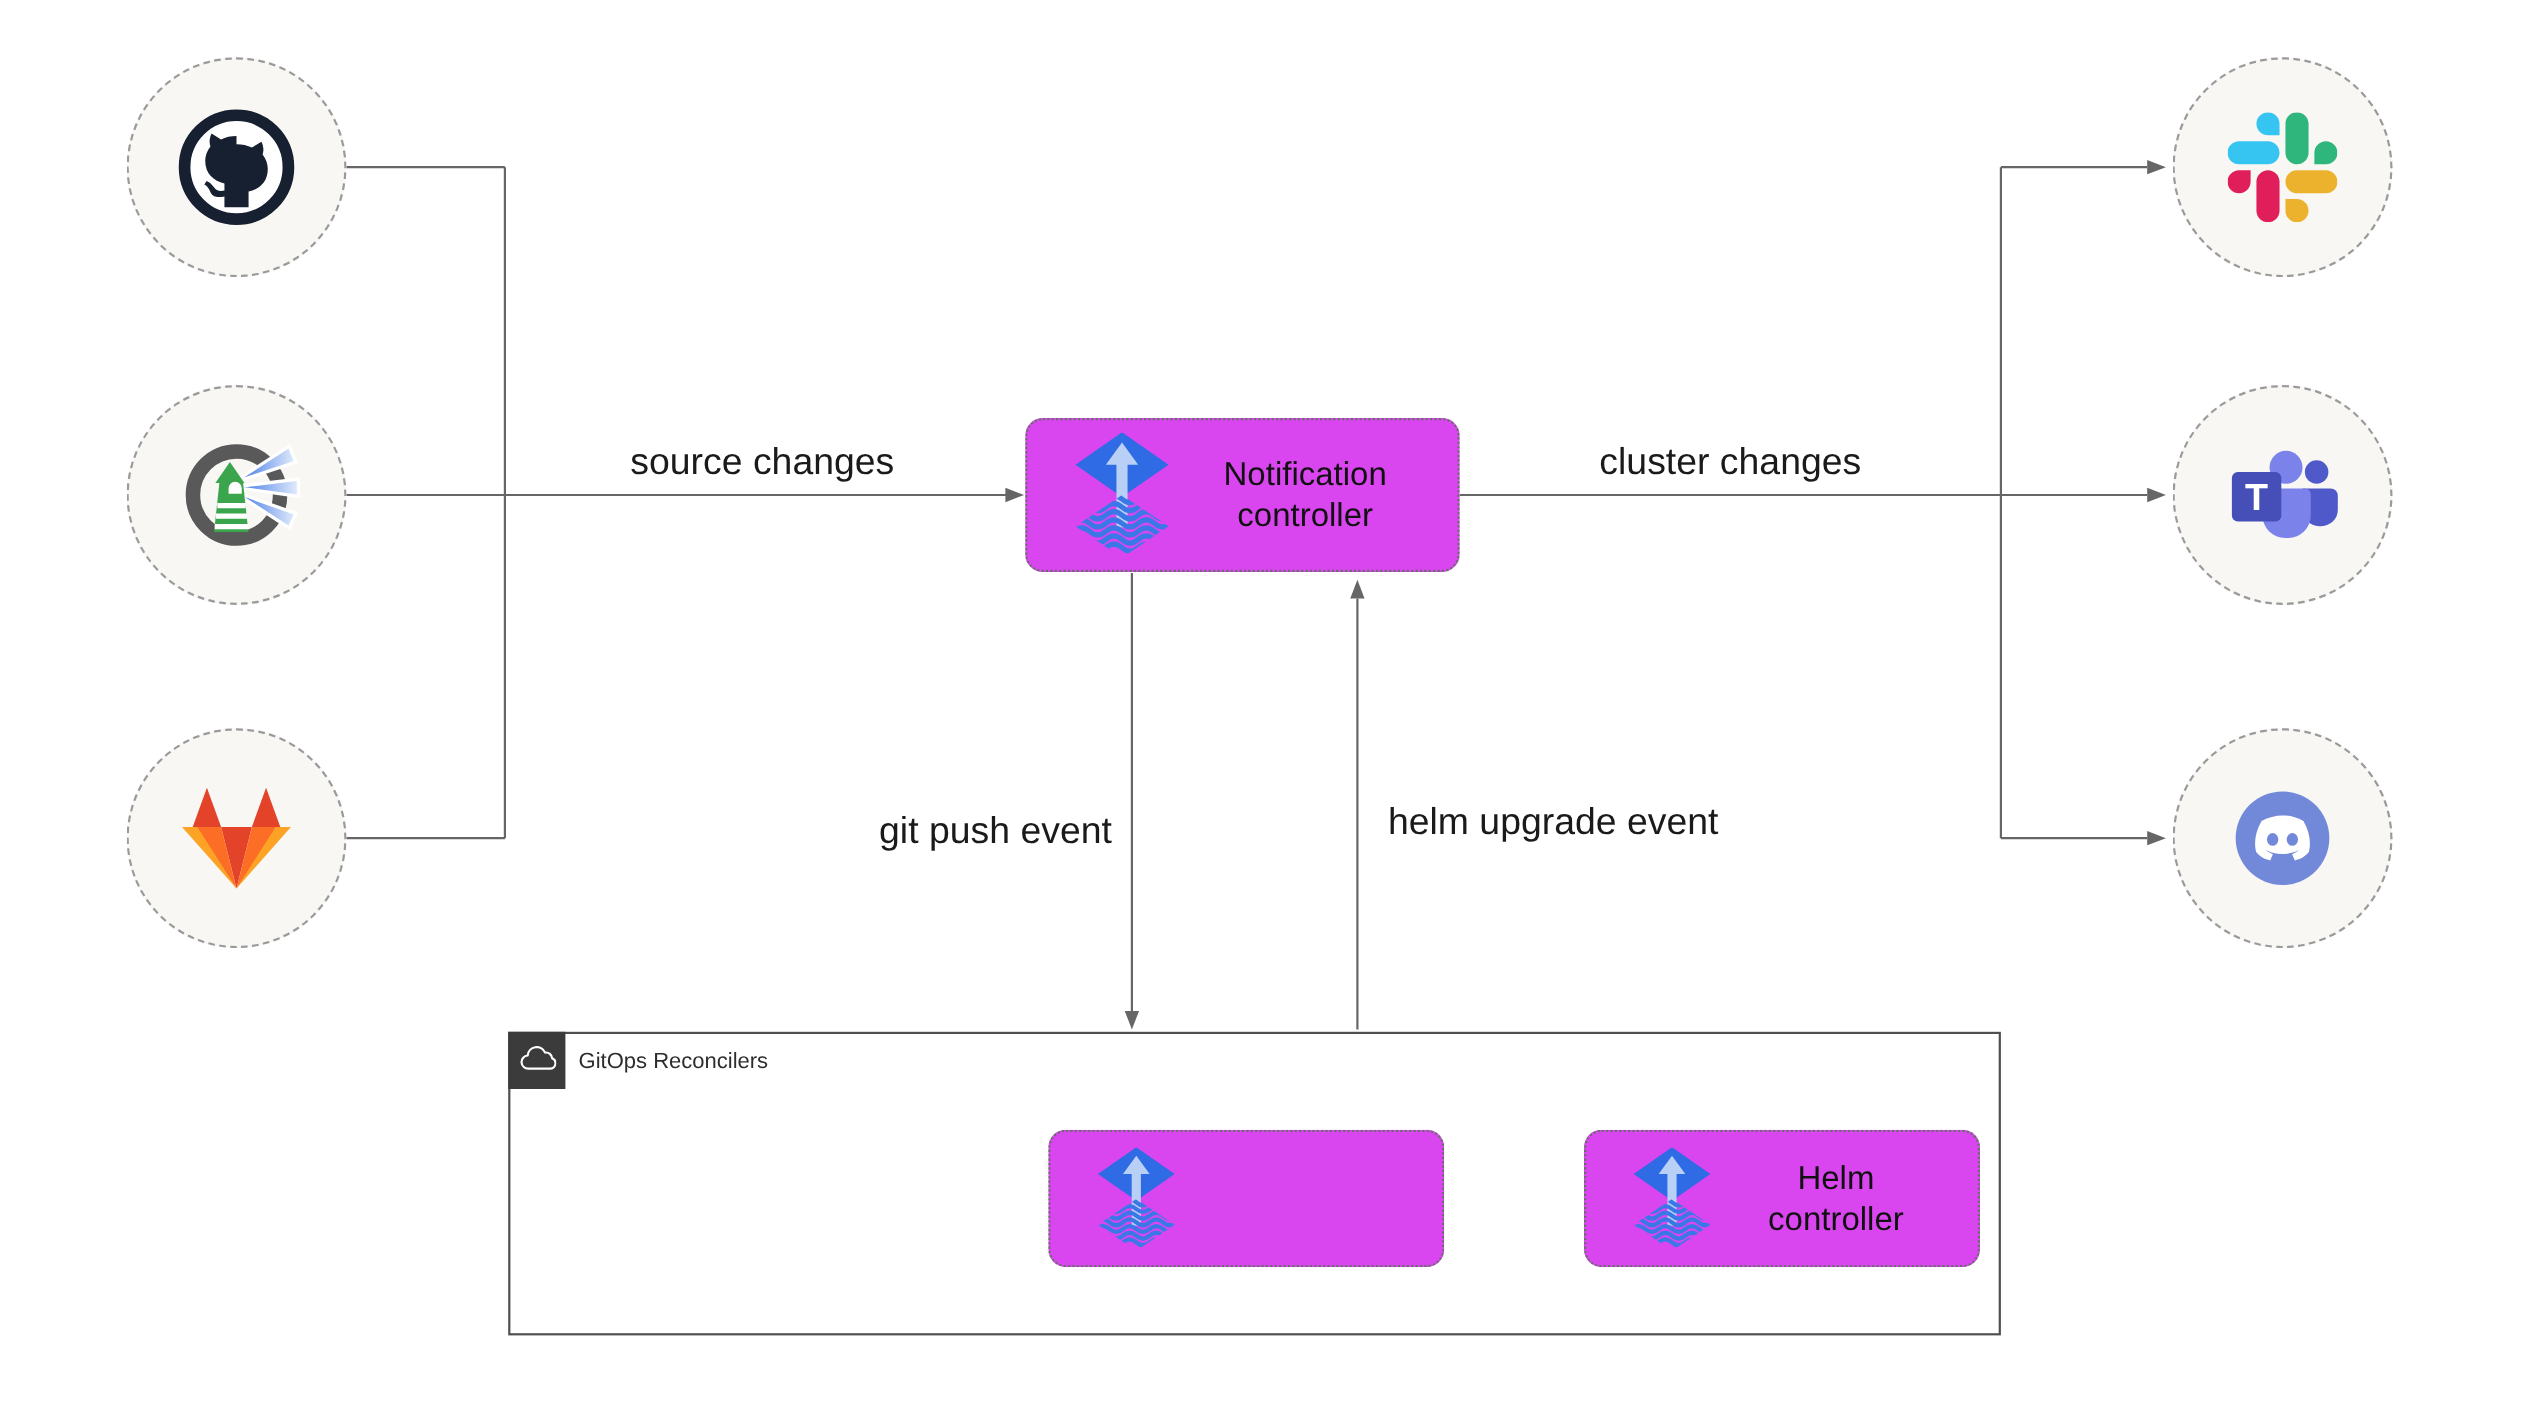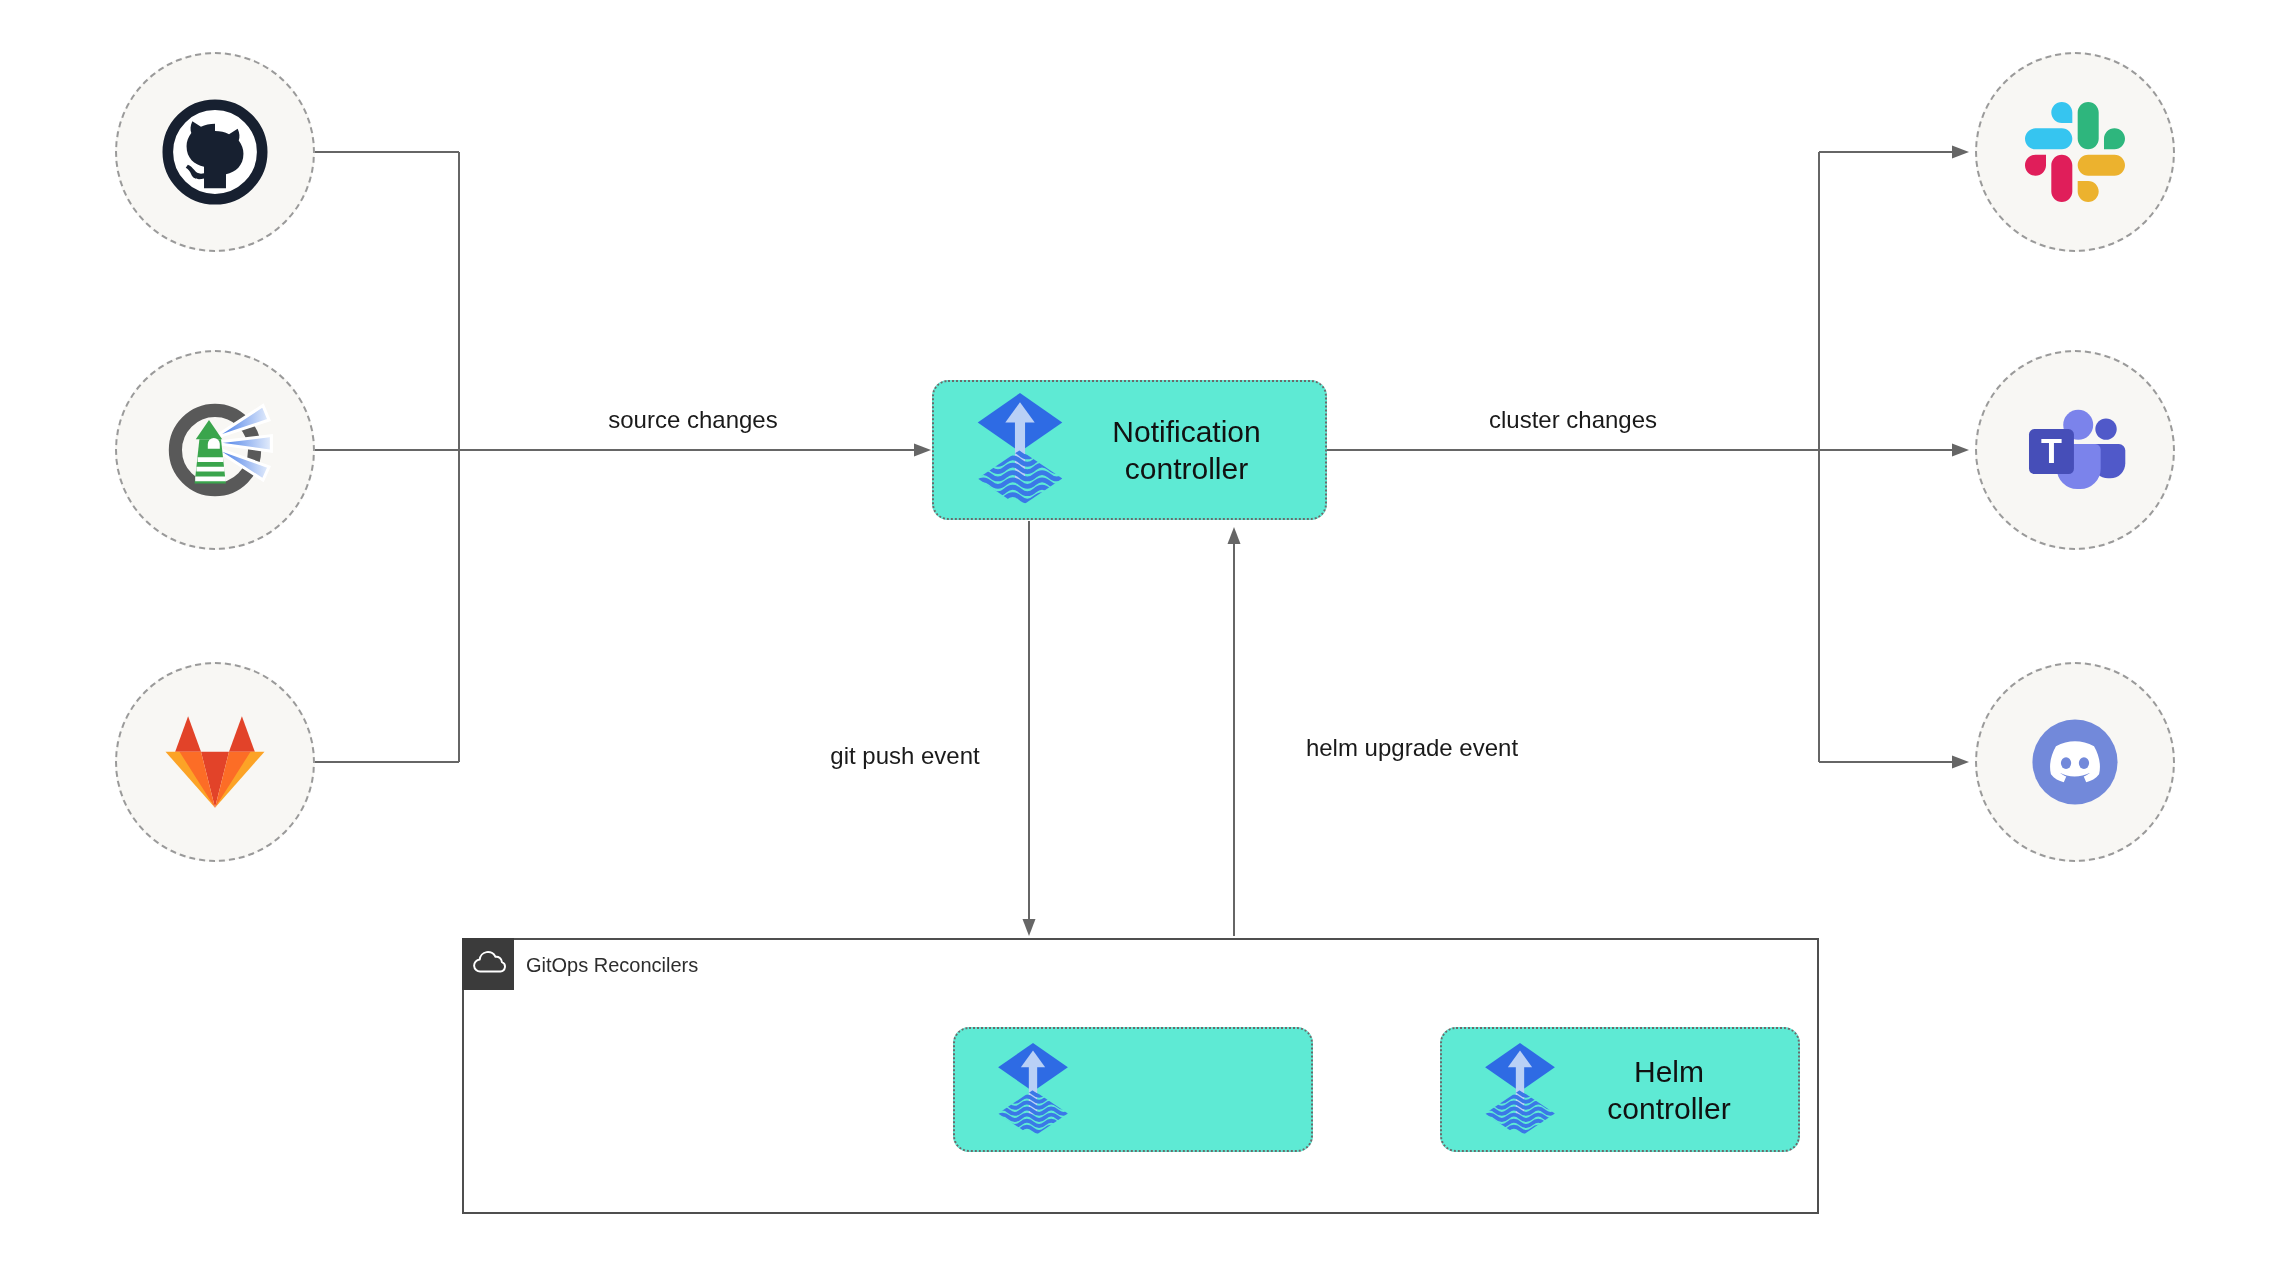--- a/index.html
+++ b/index.html
@@ -23,38 +23,38 @@
     border: 2px dashed #9a9a9a;
     background: #f8f7f4;
     display: flex; align-items: center; justify-content: center;
     box-sizing: border-box;
   }
   .icon { display: block; }
   .ctrl-box {
     position: absolute;
     border: 2px dotted #6b6b6b;
     border-radius: 16px;
-    background: #5eead4;
+    background: #d946ef;
     box-sizing: border-box;
     display: flex; align-items: center;
   }
   .ctrl-box .flux-wrap { margin-left: 40px; flex: 0 0 auto; display: flex; align-items: center; }
   .ctrl-box .ctrl-label {
     flex: 1 1 auto;
     text-align: center;
     font-size: 30px;
     line-height: 37px;
     color: #111111;
     padding-right: 18px;
     white-space: normal;
   }
   .edge-label {
     position: absolute;
     transform: translate(-50%, -50%);
-    font-size: 24px;
+    font-size: 34px;
     color: #1a1a1a;
     white-space: nowrap;
     background: #ffffff;
     padding: 0 4px;
   }
   .container-box {
     position: absolute;
     left: 462px; top: 938px;
     width: 1357px; height: 276px;
     border: 2px solid #4f4f4f;

